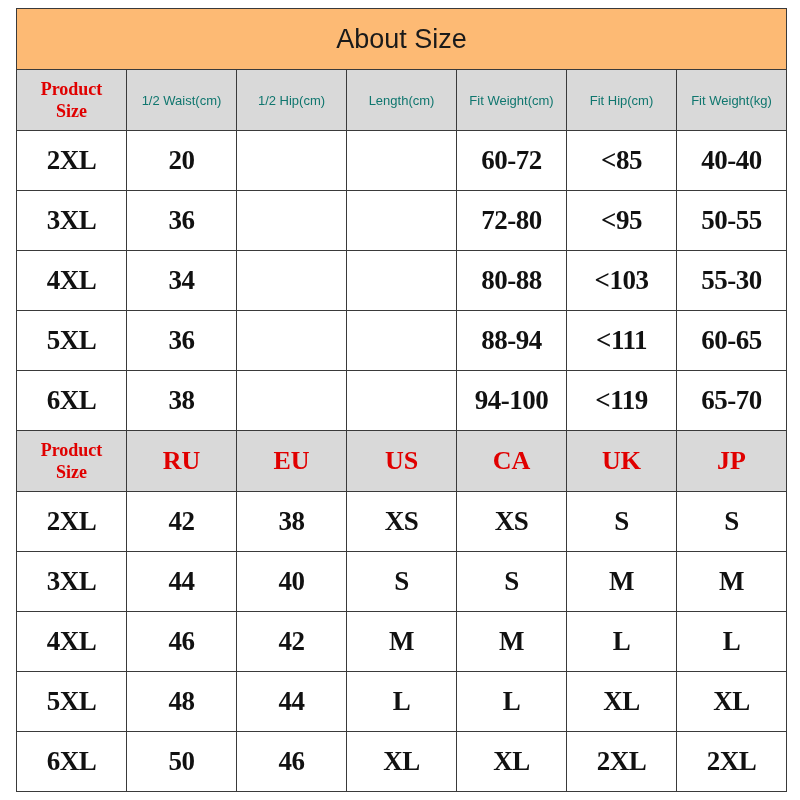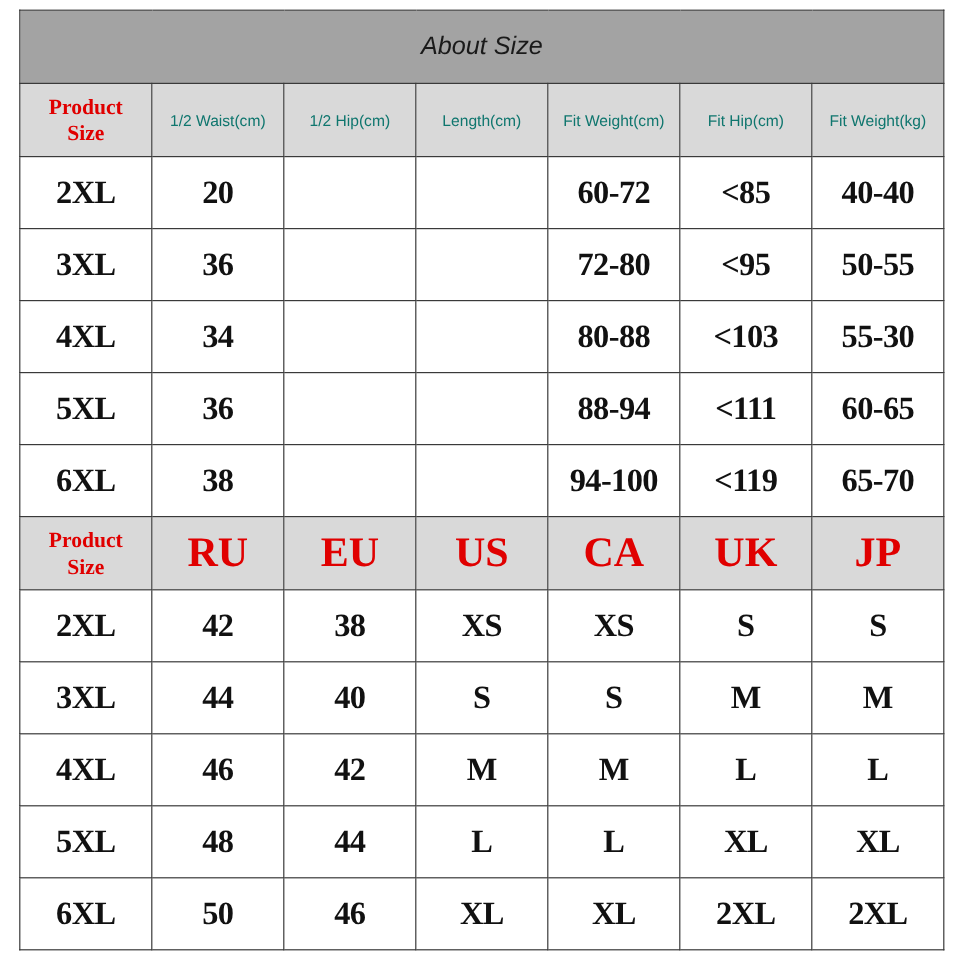--- a/index.html
+++ b/index.html
@@ -13,45 +13,44 @@
   td {
     border: 1px solid #3a3a3a;
     text-align: center;
     vertical-align: middle;
     padding: 0;
     overflow: hidden;
   }
   .title-row td {
     height: 60px;
     font-family: "Liberation Sans", sans-serif;
-    font-size: 21px;
+    font-size: 27px;
     color: #1a1a1a;
-    background: #a3a3a3;
-    font-style: italic;
+    background: #fdba74;
   }
   .head-row td {
     height: 60px;
     background: #d9d9d9;
     font-family: "Liberation Sans", sans-serif;
     font-size: 13px;
     color: #0f766e;
   }
   .head-row td.ps {
     font-family: "Liberation Serif", serif;
     font-weight: bold;
     font-size: 18px;
     line-height: 22px;
     color: #e00000;
   }
   .region-row td {
     height: 60px;
     background: #d9d9d9;
     font-family: "Liberation Serif", serif;
     font-weight: bold;
-    font-size: 35px;
+    font-size: 26px;
     color: #e00000;
   }
   .region-row td.ps {
     font-size: 18px;
     line-height: 22px;
   }
   .data-row td {
     height: 59px;
     font-family: "Liberation Serif", serif;
     font-weight: bold;

